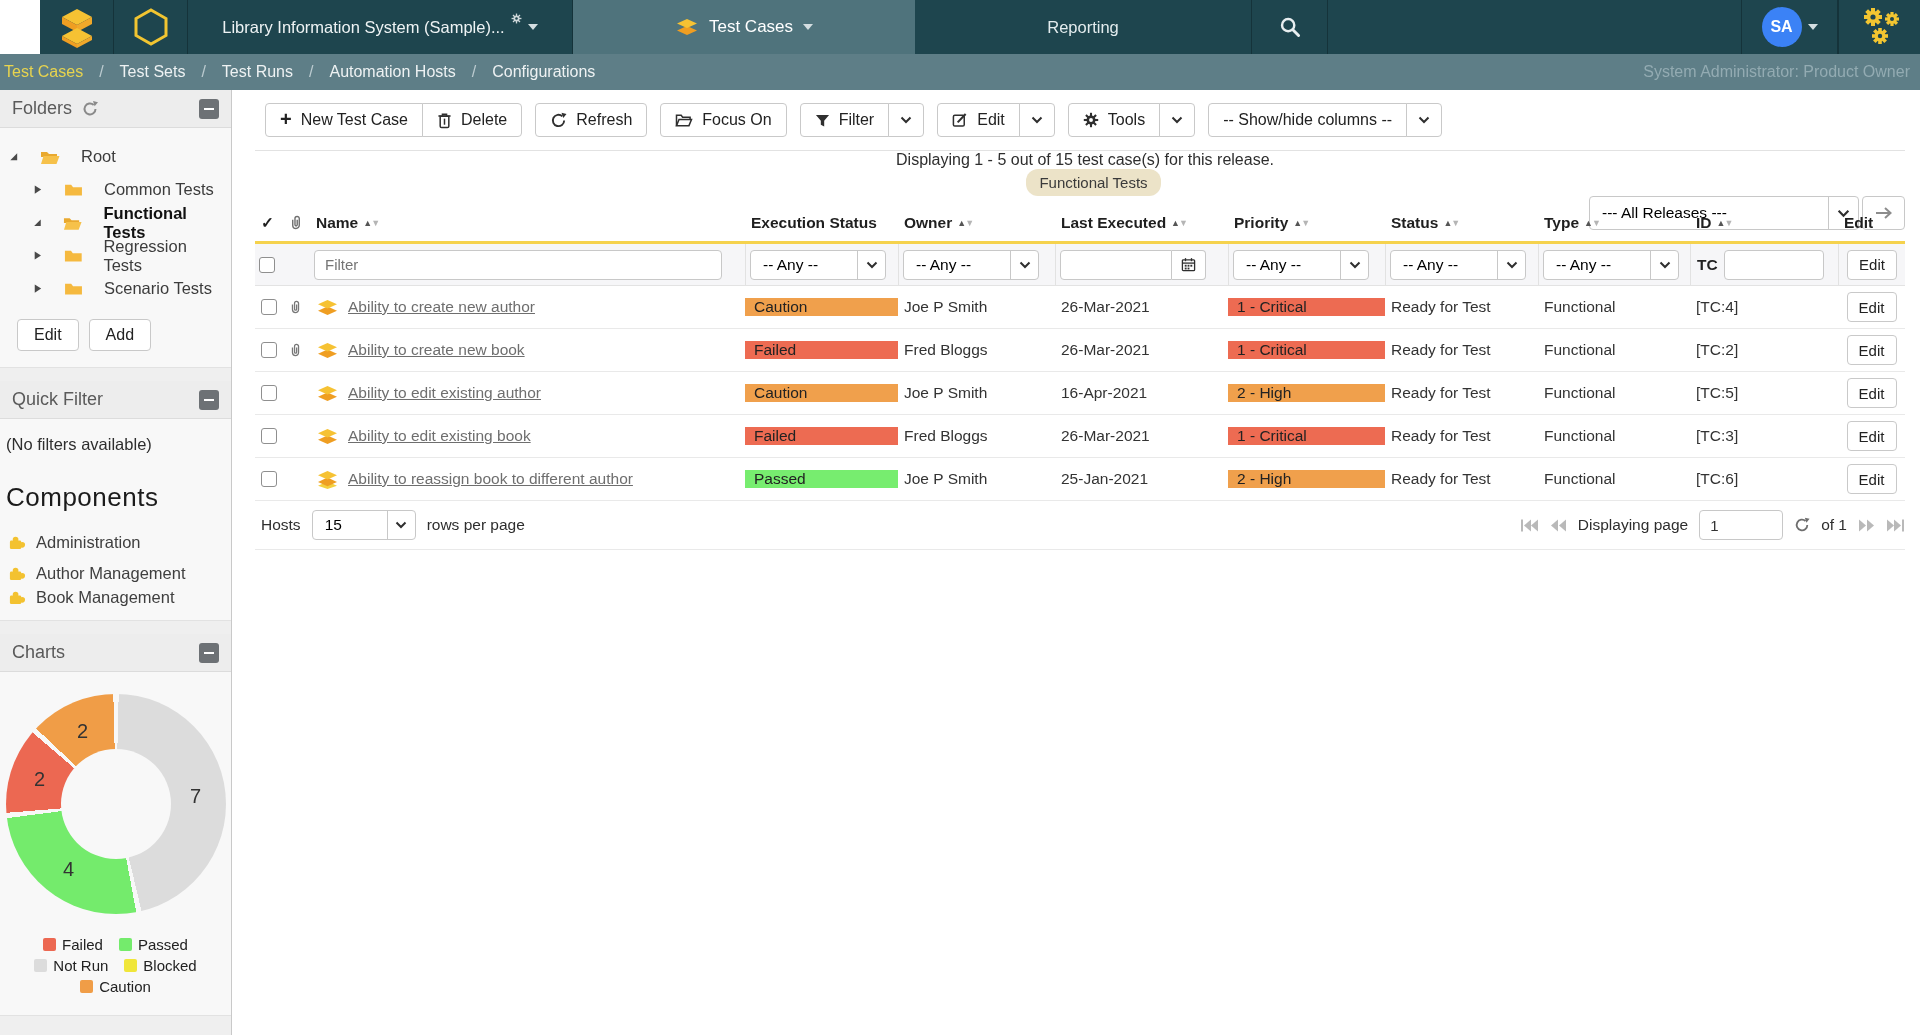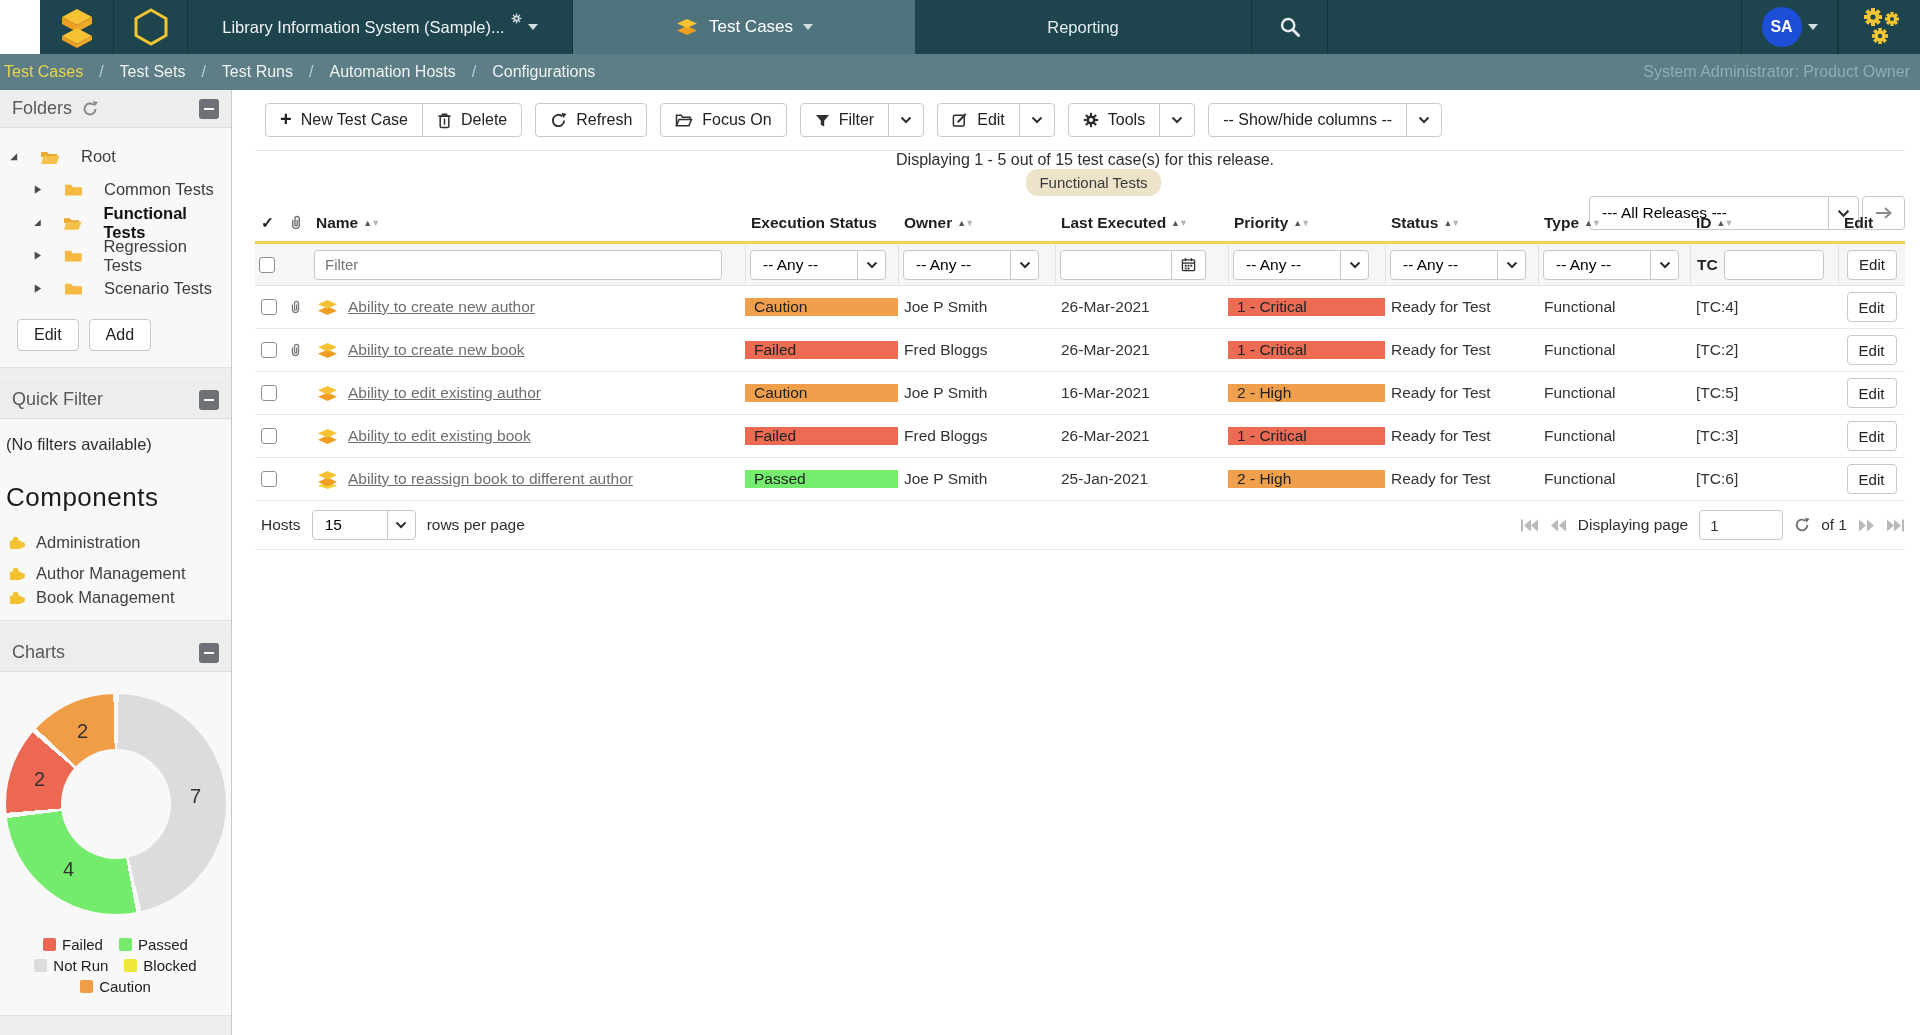--- a/index.html
+++ b/index.html
@@ -12,21 +12,21 @@
   .cell-logo { width:74px; }
   .cell-hex { width:74px; }
   .cell-product { width:385px; color:#eef3f4; font-size:16.5px; gap:6px; cursor:pointer; }
   .cell-product .supgear { align-self:flex-start; margin-top:9px; }
   .cell-tab { width:342px; background:#4f737c; color:#fff; font-size:17px; gap:10px; border-right:none; cursor:pointer; }
   .cell-reporting { width:336px; color:#e3ecee; font-size:16.5px; border-right:none; cursor:pointer; }
   .cell-search { width:77px; border-left:1px solid #15333a; cursor:pointer; }
   .nav-spacer { flex:1; }
   .cell-avatar { width:97px; border-left:1px solid #15333a; gap:6px; cursor:pointer; }
   .cell-gears { width:82px; border-left:1px solid #15333a; border-right:none; cursor:pointer; }
-  .avatar-circle { width:40px; height:40px; border-radius:50%; background:#1d4ed8; color:#fff;
+  .avatar-circle { width:40px; height:40px; border-radius:50%; background:#3b82f6; color:#fff;
     font-weight:bold; font-size:16px; display:flex; align-items:center; justify-content:center; }
   .caret { width:0; height:0; border-left:5px solid transparent; border-right:5px solid transparent;
     border-top:6px solid #d4dee1; display:inline-block; }
 
   
   .crumbbar { height:36px; background:#5e7e87; display:flex; align-items:center; padding:0 10px 0 4px; font-size:16px; }
   .crumb { color:#eef2f3; cursor:pointer; }
   .crumb.active { color:#e8d44e; }
   .crumb-sep { color:#bccbd0; margin:0 16px; }
   .crumb-right { margin-left:auto; color:#93abb2; }
@@ -747,21 +747,21 @@
             <svg width="23" height="19" viewBox="0 0 24 20" style="margin-right:9px;">
               <polygon points="12,9 22,13.5 12,18 2,13.5" fill="#ef9e22"></polygon>
               <polygon points="12,2 22,6.5 12,11 2,6.5" fill="#f6c233"></polygon>
             </svg>
             <a class="tclink">Ability to edit existing author</a>
           </div>
         <div class="td w-exec nopad">
             <div class="status-cell" style="background: rgb(240, 160, 76);">Caution</div>
           </div>
         <div class="td w-owner">Joe P Smith</div>
-        <div class="td w-date">16-Mar-2021</div>
+        <div class="td w-date">16-Apr-2021</div>
         <div class="td w-pri nopad">
             <div class="status-cell" style="background: rgb(240, 160, 76);">2 - High</div>
           </div>
         <div class="td w-status">Ready for Test</div>
         <div class="td w-type">Functional</div>
         <div class="td w-id">[TC:5]</div>
         <div class="td w-edit td-edit">
             <button class="edit-btn">Edit</button>
           </div>
       </div>

